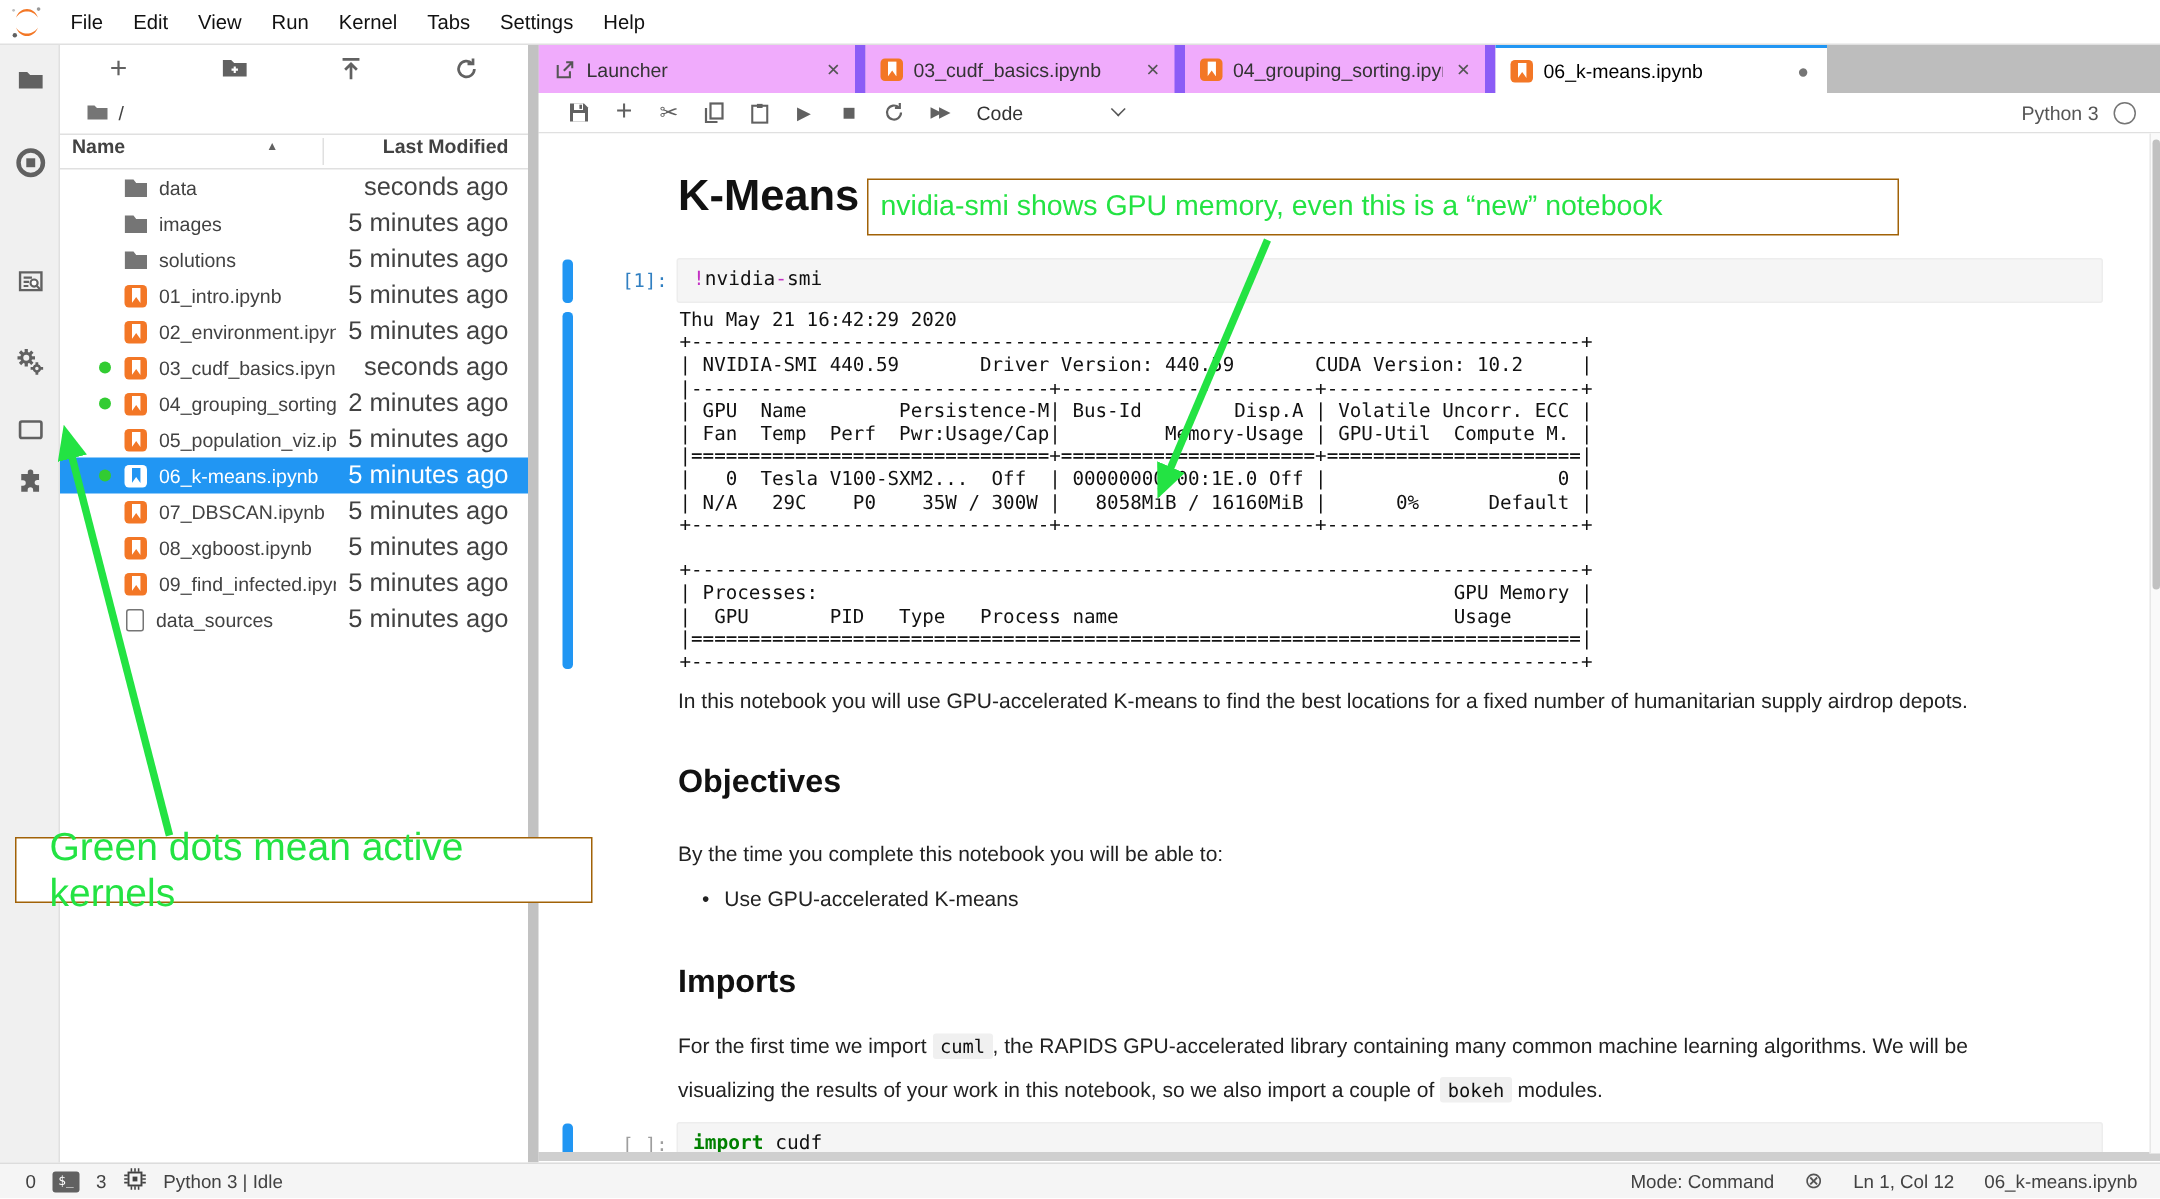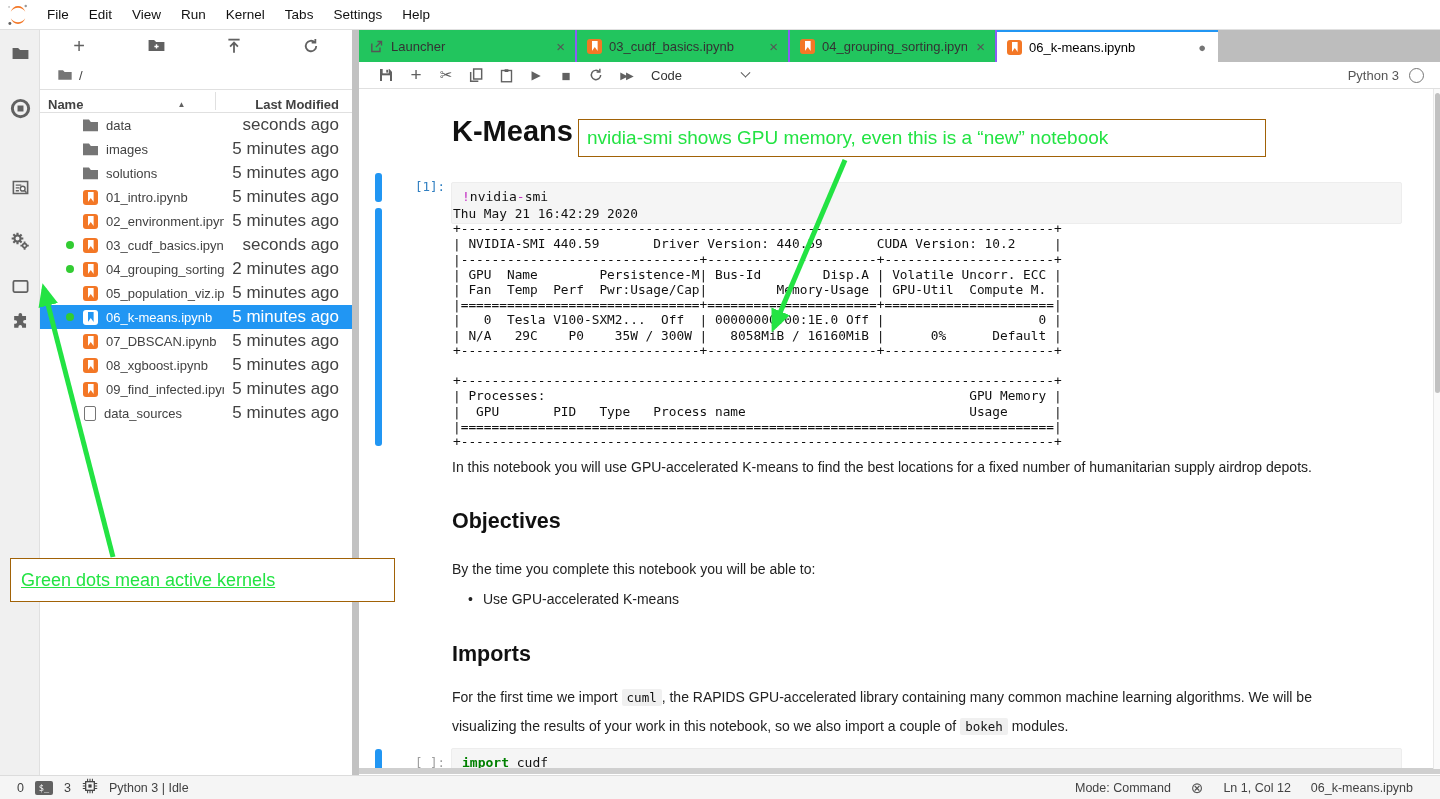--- a/index.html
+++ b/index.html
@@ -18,21 +18,21 @@
   .activitybar { position:absolute; left:0; top:30px; width:40px; height:745px; background:#f0f0f0;
                  border-right:1px solid #e0e0e0; z-index:4; }
   .act-icon { position:absolute; left:0; width:40px; height:30px; display:flex; align-items:center; justify-content:center; }
 
   
   .filebrowser { position:absolute; left:40px; top:30px; width:312px; height:745px; background:#fff; z-index:3; }
   .fb-toolbar { height:31px; display:flex; align-items:center; justify-content:space-between; padding:0 28px 0 26px; }
   .fb-btn { display:flex; align-items:center; justify-content:center; width:26px; height:26px; color:#616161; }
   .fb-plus { font-size:20px; line-height:20px; color:#616161; }
   .fb-crumb { height:28px; display:flex; align-items:center; padding-left:17px; gap:6px; font-size:13px; color:#424242; }
-  .fb-header { height:24px; display:flex; align-items:flex-end; border-top:1px solid #e0e0e0; border-bottom:1px solid #e0e0e0;
+  .fb-header { height:24px; display:flex; align-items:flex-start; border-top:1px solid #e0e0e0; border-bottom:1px solid #e0e0e0;
                font-size:13px; font-weight:bold; color:#424242; position:relative; }
   .fb-header .hname { padding-left:8px; flex:1; display:flex; align-items:center; }
   .fb-header .sort { font-size:8px; color:#616161; margin-left:94px; }
   .fb-header .hdiv { position:absolute; left:175px; top:2px; bottom:2px; width:1px; background:#e0e0e0; }
   .fb-header .hmod { width:128px; text-align:right; padding-right:13px; }
   .fb-rows { position:relative; }
   .fb-row { height:24px; display:flex; align-items:center; font-size:13px; color:#424242; position:relative; cursor:default; }
   .fb-row.selected { background:#2196f3; color:#fff; }
   .run-dot { position:absolute; left:26px; width:8px; height:8px; border-radius:50%; background:#32cc32; }
   .fb-icon { width:15px; height:15px; display:inline-block; position:relative; margin-left:43px; flex:0 0 15px; }
@@ -44,22 +44,22 @@
   .fb-row.selected .fb-icon.notebook::after { background:#2196f3; }
   .fb-icon.file { width:12px; height:15px; margin-left:44px; flex:0 0 12px; border:1.5px solid #757575;
                   border-radius:2px; background:#fff; }
   .fb-name { margin-left:8px; flex:1; white-space:nowrap; overflow:hidden; }
   .fb-time { width:128px; text-align:right; padding-right:13px; font-size:17px; }
   .fb-scrollbar { position:absolute; left:352px; top:30px; width:7px; height:745px; background:#c2c2c2; z-index:6; }
 
   
   .main { position:absolute; left:359px; top:30px; width:1081px; height:745px; background:#fff; }
   .tabbar { height:32px; background:#bdbdbd; display:flex; align-items:stretch; }
-  .tab { display:flex; align-items:center; gap:7px; padding:0 8px 0 10px; background:#22c55e;
-         border-right:2px solid #8b5cf6; font-size:13px; color:#333; position:relative; }
+  .tab { display:flex; align-items:center; gap:7px; padding:0 8px 0 10px; background:#f0abfc;
+         border-right:7px solid #8b5cf6; font-size:13px; color:#333; position:relative; }
   .tab .tab-label { flex:1; white-space:nowrap; overflow:hidden; }
   .tab .tab-close { color:#555; font-size:15px; padding:0 2px; }
   .tab.active { background:#fff; color:#000; border-top:2px solid #2196f3; border-right:none; }
   .tab.active .tab-dirty { color:#757575; font-size:13px; padding-right:4px; }
   .t-launcher { width:218px; } .t-nb1 { width:213px; } .t-nb2 { width:207px; } .t-nb3 { width:221px; }
   .nb-icon { width:15px; height:15px; background:#f37726; border-radius:3px; position:relative; flex:0 0 15px; }
   .nb-icon::after { content:""; position:absolute; left:33%; top:15%; width:38%; height:68%;
         background:#fff; clip-path:polygon(0 0,100% 0,100% 100%,50% 62%,0 100%); }
 
   .nbtoolbar { height:27px; background:#fff; border-bottom:1px solid #e0e0e0; display:flex;
@@ -101,28 +101,28 @@
   .vscroll .thumb { position:absolute; left:1px; top:4px; width:5px; height:300px; background:#c1c1c1; border-radius:3px; }
 
   
   .statusbar { position:absolute; left:0; top:775px; width:1440px; height:24px; background:#f5f5f5;
                border-top:1px solid #dcdcdc; display:flex; align-items:center; font-size:12.5px;
                color:#424242; z-index:7; }
   .sb-left { display:flex; align-items:center; gap:11px; padding-left:17px; }
   .term-badge { width:18px; height:14px; background:#616161; border-radius:2px; color:#fff;
                 font-family:"DejaVu Sans Mono", monospace; font-size:8.5px; display:flex;
                 align-items:center; justify-content:center; }
-  .sb-right { margin-left:auto; display:flex; align-items:center; gap:20px; padding-right:27px; }
+  .sb-right { margin-left:auto; display:flex; align-items:center; gap:20px; padding-right:15px; }
   .shield { font-size:15px; color:#555; line-height:15px; }
 
   
   .ann-box { position:absolute; background:#fff; border:1px solid #a16207; color:#23e343; z-index:50;
              display:flex; align-items:center; }
   .ann1 { left:578px; top:119px; width:688px; height:38px; font-size:19px; padding-left:8px; }
-  .ann2 { left:10px; top:558px; width:385px; height:44px; font-size:18px; padding-left:10px;text-decoration:underline; }
+  .ann2 { left:10px; top:558px; width:385px; height:44px; font-size:26px; padding-left:22px; }
   .arrows { position:absolute; left:0; top:0; z-index:60; pointer-events:none; }
 </style>
 </head>
 <body>
 
 <div class="screen">
 
   <header class="menubar">
     <span class="logo">
       <svg viewBox="0 0 32 32" width="26" height="26">
@@ -388,21 +388,21 @@
       <span class="tb-spacer"></span>
       <span class="kernel-name">Python 3</span>
       <span class="kernel-circle"></span>
     </div>
 
     <div class="nbcontent">
       <h1 class="h1">K-Means</h1>
 
       <div class="collapser" style="top:84px; height:29px;"></div>
       <div class="prompt in" style="top:90px;">[1]:</div>
-      <div class="cell-input" style="top:93px; height:42px;"><span class="tok-op">!</span><span>nvidia</span><span class="tok-op">-</span><span>smi</span></div>
+      <div class="cell-input" style="top:83px; height:30px;"><span class="tok-op">!</span><span>nvidia</span><span class="tok-op">-</span><span>smi</span></div>
 
       <div class="collapser" style="top:119px; height:238px;"></div>
       <div class="output-pre">
 
       <div class="oline">Thu May 21 16:42:29 2020</div>
           <div class="oline">+-----------------------------------------------------------------------------+</div>
           <div class="oline">| NVIDIA-SMI 440.59       Driver Version: 440.59       CUDA Version: 10.2     |</div>
           <div class="oline">|-------------------------------+----------------------+----------------------+</div>
           <div class="oline">| GPU  Name        Persistence-M| Bus-Id        Disp.A | Volatile Uncorr. ECC |</div>
           <div class="oline">| Fan  Temp  Perf  Pwr:Usage/Cap|         Memory-Usage | GPU-Util  Compute M. |</div>

